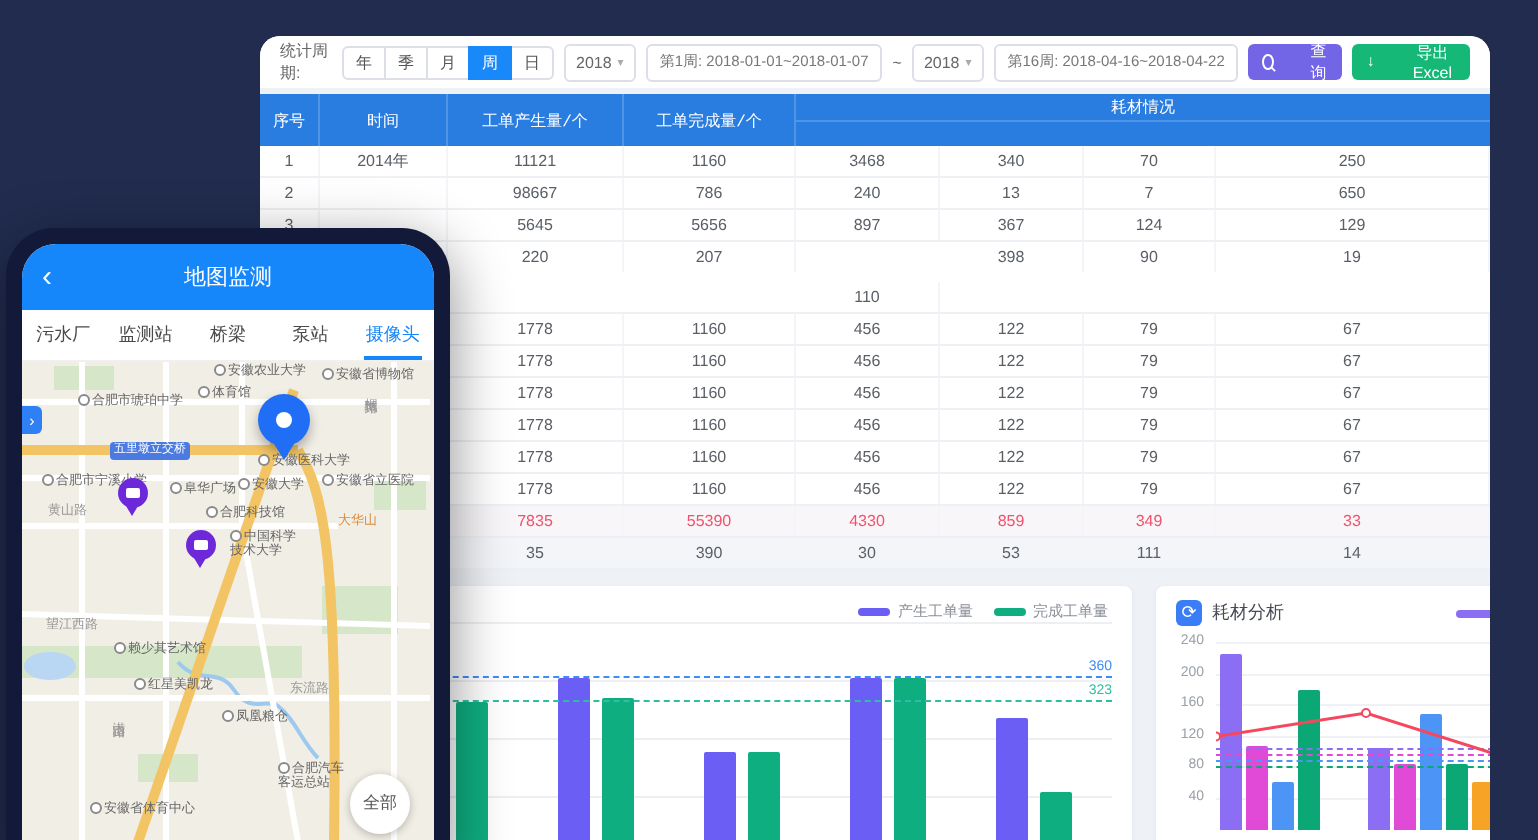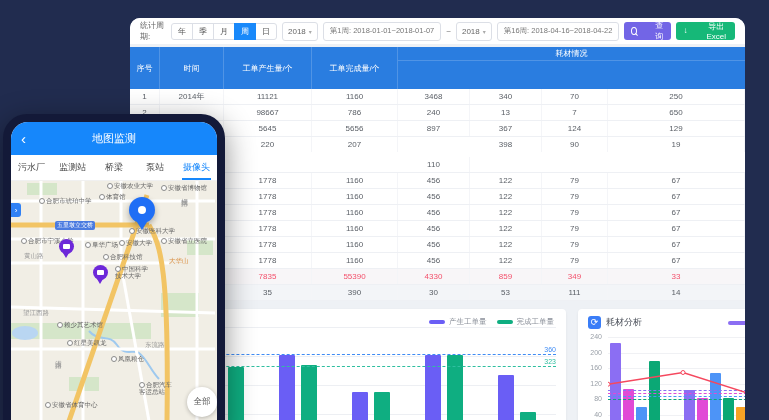--- a/index.html
+++ b/index.html
@@ -24,21 +24,21 @@
   .btn{height:18px;border:none;border-radius:3px;color:#fff;font-size:8px;display:flex;align-items:center;gap:17px;padding:0 7px;cursor:pointer;}
   .btn.q{background:#7265e6;}
   .btn.e{background:#16b878;}
   .mag{width:6px;height:6px;border:1px solid #fff;border-radius:50%;position:relative;display:inline-block;}
   .mag::after{content:"";position:absolute;width:3px;height:1px;background:#fff;transform:rotate(45deg);right:-2px;bottom:-1px;}
   .dl{font-size:8px;line-height:1;}
 
   
   #tbl{background:#fff;}
   .trh{display:flex;background:#2a7de0;color:#fff;}
-  .hc{height:42px;display:flex;align-items:center;justify-content:center;font-size:8px;border-right:1px solid rgba(255,255,255,.18);box-sizing:border-box;flex:0 0 auto;}
+  .hc{height:26px;display:flex;align-items:center;justify-content:center;font-size:8px;border-right:1px solid rgba(255,255,255,.18);box-sizing:border-box;flex:0 0 auto;font-family:Liberation Mono, monospace;}
   .hg{display:flex;flex-direction:column;flex:0 0 auto;}
   .hg-top{height:13px;line-height:13px;text-align:center;font-size:8px;border-bottom:1px solid rgba(255,255,255,.18);}
   .hg-bot{display:flex;height:13px;}
   .hs{height:13px;line-height:13px;text-align:center;font-size:7.5px;color:rgba(255,255,255,.92);border-right:1px solid rgba(255,255,255,.18);box-sizing:border-box;flex:0 0 auto;}
   .tr{display:flex;border-bottom:1px solid #eef0f4;background:#fff;}
   .td{height:15px;line-height:15px;text-align:center;font-size:8px;color:#5a5f66;border-right:1px solid #f4f5f8;box-sizing:border-box;overflow:hidden;white-space:nowrap;flex:0 0 auto;}
   .tr.total{background:#f8f6f8;}
   .tr.total .td{color:#f3506b;}
   .tr.avg{background:#f3f5f8;}
 
@@ -86,21 +86,21 @@
   .ml.wrap{max-width:36px;white-space:normal;}
   .ml.poi::before{content:"";display:inline-block;width:4px;height:4px;border:1px solid #8a8a8a;border-radius:50%;background:#fff;margin-right:1px;vertical-align:middle;}
   .pin{position:absolute;z-index:3;cursor:pointer;}
   .pin.camera{width:15px;height:15px;background:#6d28d9;border-radius:50%;}
   .pin.camera::before{content:"";position:absolute;left:4px;top:5px;width:7px;height:5px;background:#fff;border-radius:1px;}
   .pin.camera::after{content:"";position:absolute;left:4px;top:14px;border-left:3px solid transparent;border-right:3px solid transparent;border-top:5px solid #6d28d9;}
   .pin.selected{width:26px;height:26px;background:#1f6ef5;border-radius:50%;box-shadow:0 3px 6px rgba(0,0,0,.3);}
   .pin.selected::before{content:"";position:absolute;left:9px;top:9px;width:8px;height:8px;background:#fff;border-radius:50%;}
   .pin.selected::after{content:"";position:absolute;left:8px;top:25px;border-left:5px solid transparent;border-right:5px solid transparent;border-top:8px solid #1f6ef5;}
   .expander{position:absolute;left:0;top:22px;width:10px;height:14px;background:#2f80f5;border-radius:0 3px 3px 0;color:#fff;font-size:8px;display:flex;align-items:center;justify-content:center;z-index:3;cursor:pointer;}
-  .allbtn{position:absolute;left:176px;top:206px;width:30px;height:30px;border-radius:50%;background:#fff;box-shadow:0 1px 4px rgba(0,0,0,.25);display:flex;align-items:center;justify-content:center;font-size:8.5px;color:#555;z-index:3;cursor:pointer;}
+  .allbtn{position:absolute;left:164px;top:206px;width:30px;height:30px;border-radius:50%;background:#fff;box-shadow:0 1px 4px rgba(0,0,0,.25);display:flex;align-items:center;justify-content:center;font-size:8.5px;color:#555;z-index:3;cursor:pointer;}
 </style>
 </head>
 <body>
 
 <div id="stage">
 
   <section id="desktop">
 
     <div class="filters">
       <span>统计周期:</span>

